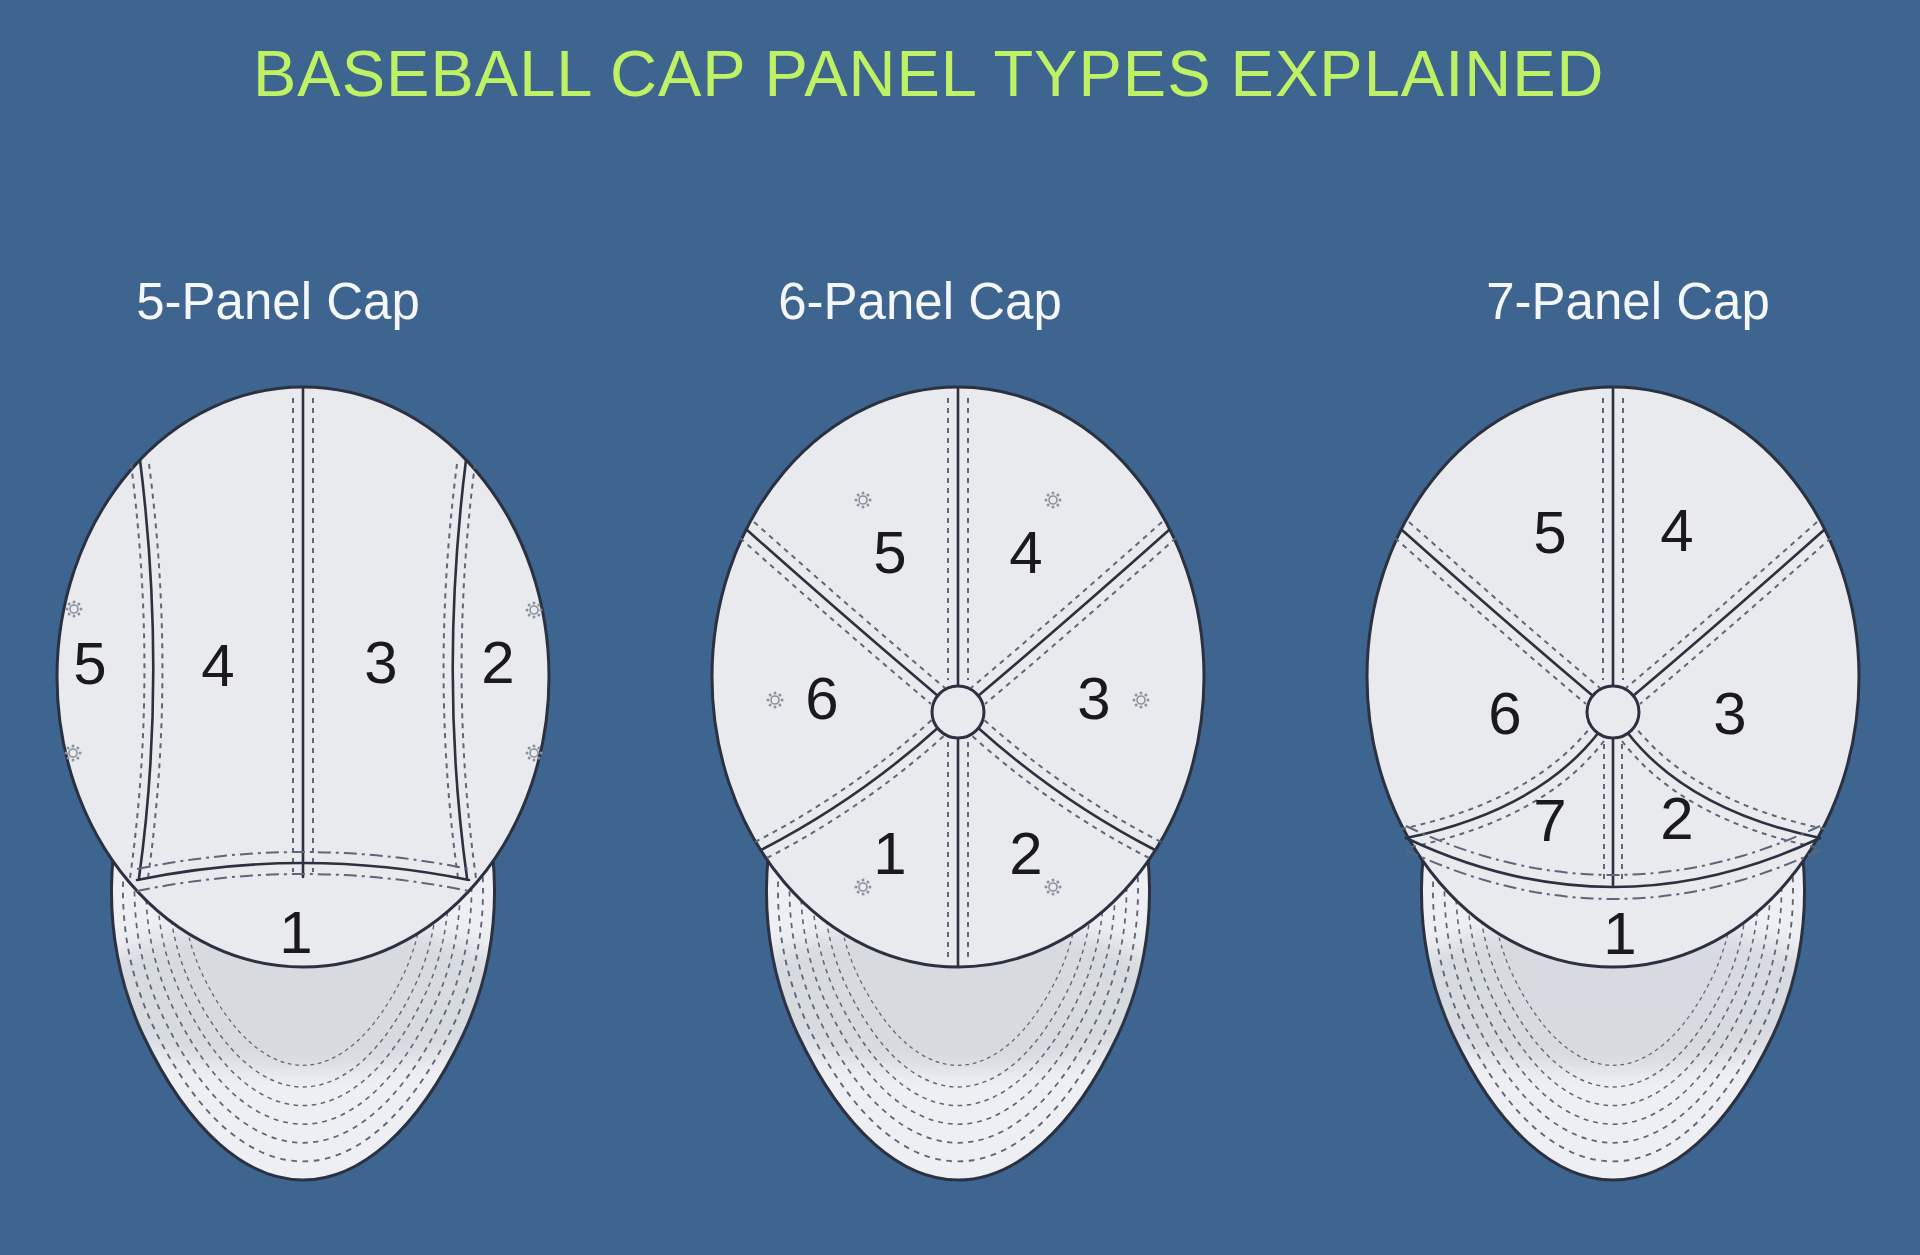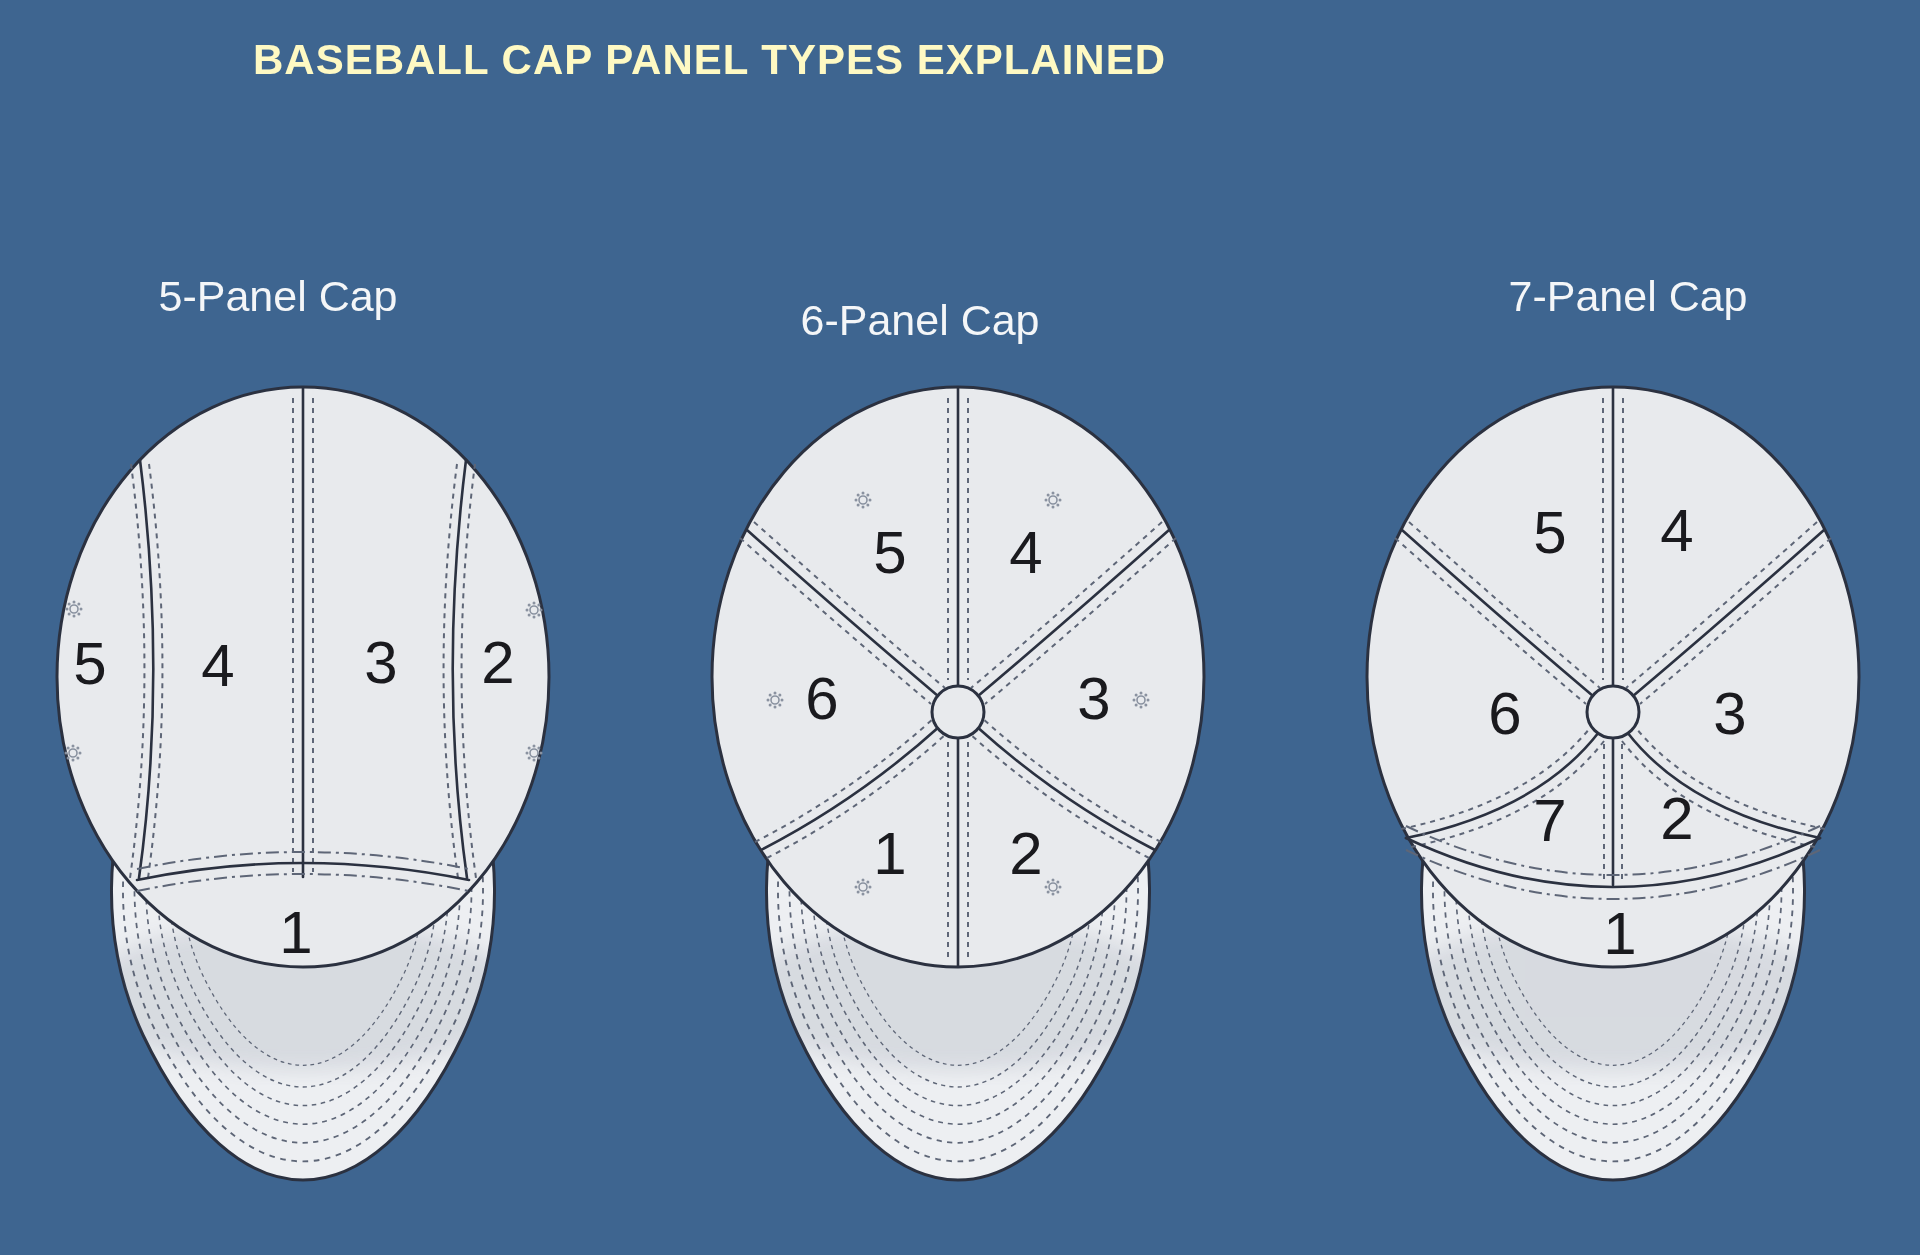--- a/index.html
+++ b/index.html
@@ -3,29 +3,29 @@
 <meta charset="utf-8">
 <style>
   html,body{margin:0;padding:0;}
   body{font-family:"Liberation Sans",sans-serif;}
   #canvas{
     position:relative;width:1920px;height:1255px;overflow:hidden;
     background:#3e6590;
   }
   .page-title{
     position:absolute;left:253px;top:36px;width:1420px;
-    font-size:42px;font-weight:700;letter-spacing:1px;color:#fef9c3;
+    font-size:65px;font-weight:400;letter-spacing:1px;color:#bef264;
     white-space:nowrap;
   }
   .cap-label{
     position:absolute;top:272px;width:300px;text-align:center;
-    font-size:43px;font-weight:400;color:#f4f6f8;white-space:nowrap;
+    font-size:51px;font-weight:400;color:#f4f6f8;white-space:nowrap;
   }
   .cap-label.l1{left:128px;}
-  .cap-label.l2{left:770px;margin-top:24px;}
+  .cap-label.l2{left:770px;}
   .cap-label.l3{left:1478px;}
   .cap-svg{position:absolute;top:380px;width:520px;height:828px;}
   .cap-svg.c1{left:43px;}
   .cap-svg.c2{left:698px;}
   .cap-svg.c3{left:1353px;}
   .brim{fill:#edeff2;stroke:#2b3140;stroke-width:3;}
   .crown{fill:#e8eaed;stroke:#2b3140;stroke-width:3;}
   .btn{fill:#e8eaed;stroke:#2b3140;stroke-width:3;}
   .cap-line{stroke:#2b3140;stroke-width:2.6;fill:none;stroke-linecap:round;}
   .stitch{stroke:#5e6677;stroke-width:2;fill:none;stroke-dasharray:5 5;}

